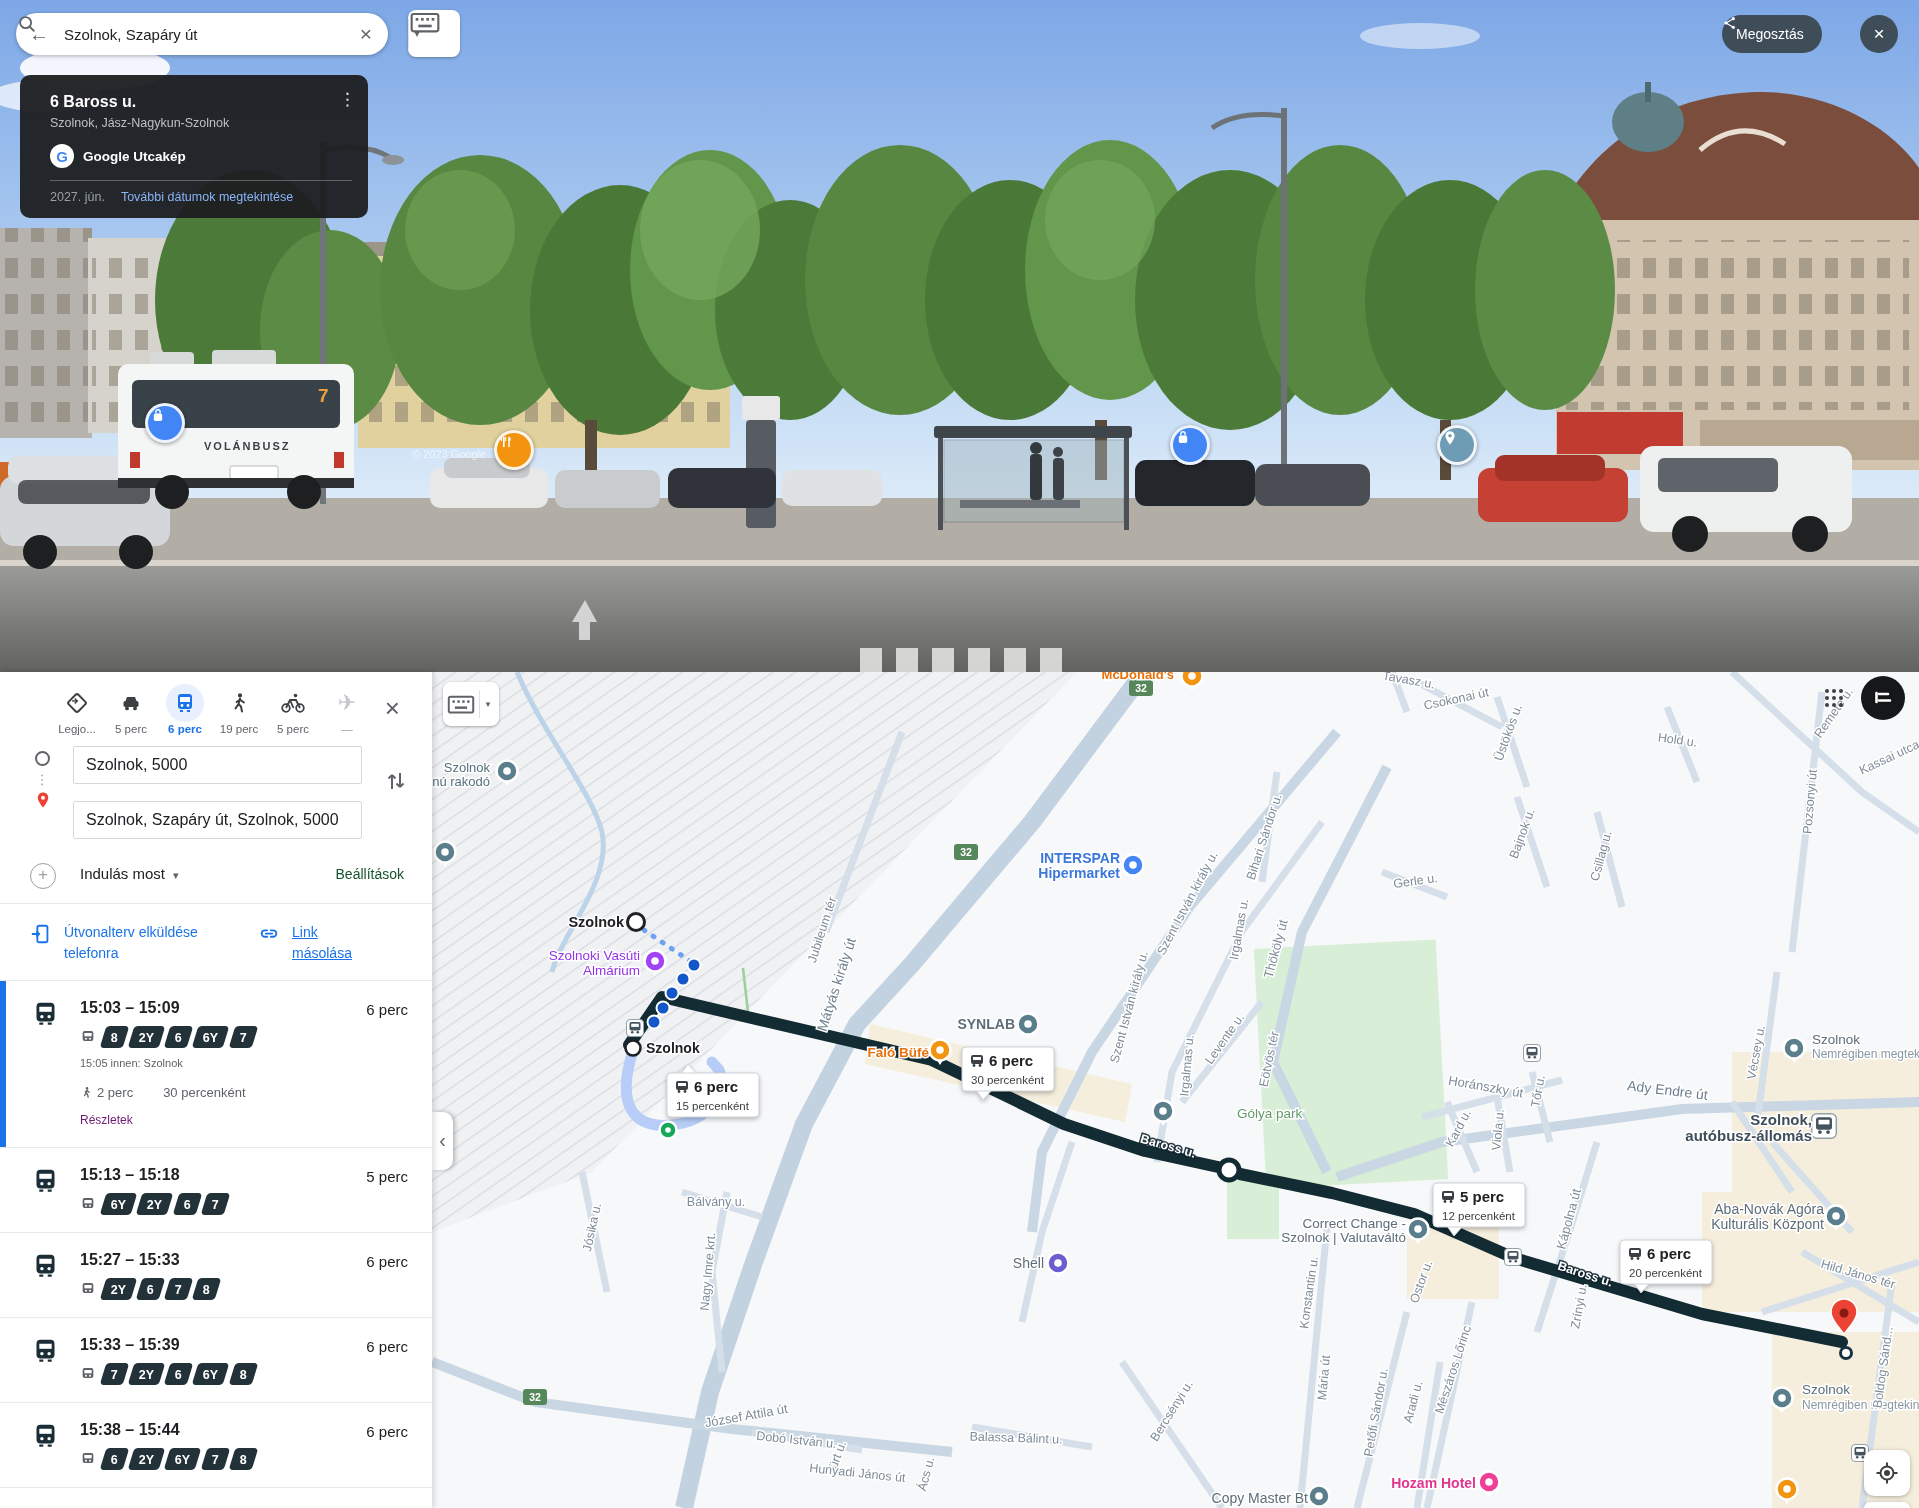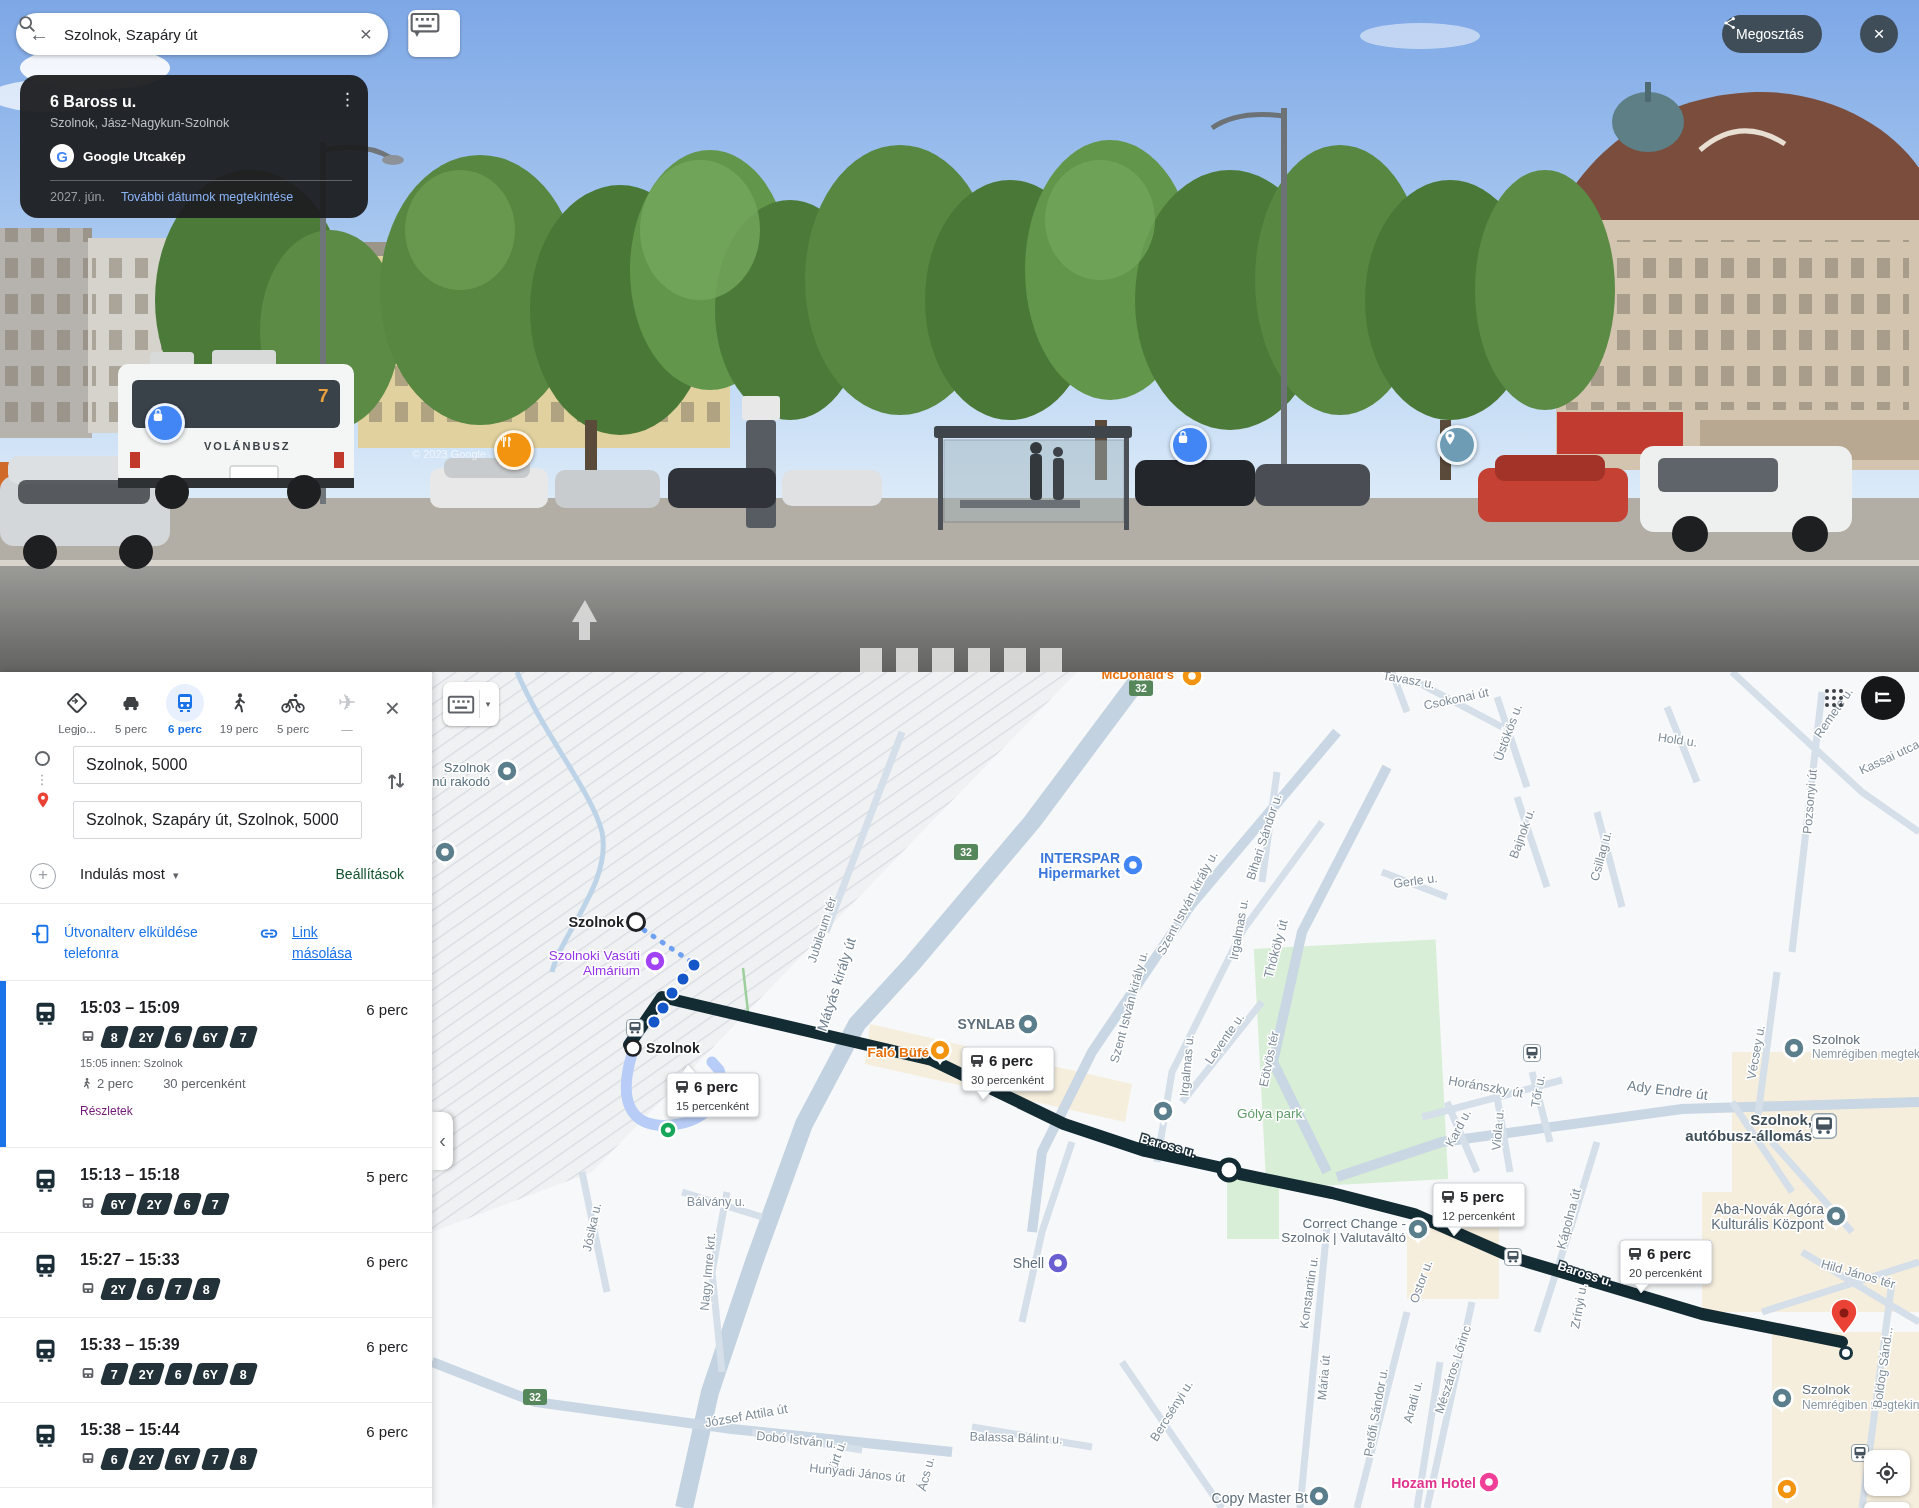--- a/index.html
+++ b/index.html
@@ -8,21 +8,21 @@
   .sv{position:absolute;left:0;top:0;width:1919px;height:672px;overflow:hidden;background:#86aee6;}
   .sv svg{position:absolute;left:0;top:0;}
   .search-pill{position:absolute;left:16px;top:13px;width:372px;height:42px;background:#fff;border-radius:22px;box-shadow:0 1px 4px rgba(0,0,0,.3);display:flex;align-items:center;z-index:30;}
   .search-pill .back{width:46px;text-align:center;font-size:20px;color:#5f6368;cursor:pointer;background:none;border:none;}
   .search-pill input{flex:1;border:none;outline:none;font-size:15px;color:#202124;font-family:inherit;background:transparent;}
   .search-pill .sicon{width:38px;display:flex;justify-content:center;}
   .search-pill .clear{width:44px;text-align:center;font-size:21px;color:#5f6368;background:none;border:none;cursor:pointer;}
   .kb-btn{position:absolute;left:408px;top:10px;width:52px;height:47px;background:#fff;border-radius:8px;box-shadow:0 1px 3px rgba(0,0,0,.3);display:flex;align-items:center;z-index:30;cursor:pointer;}
   .kb-btn .sep{width:1px;height:30px;background:#e0e0e0;}
   .kb-btn .car{font-size:10px;color:#5f6368;width:16px;text-align:center;}
-  .info-card{position:absolute;left:20px;top:75px;width:348px;background:rgba(28,30,32,.95);border-radius:18px;color:#fff;z-index:30;padding:18px 16px 14px 30px;box-sizing:border-box;}
+  .info-card{position:absolute;left:20px;top:75px;width:348px;background:rgba(28,30,32,.95);border-radius:10px;color:#fff;z-index:30;padding:18px 16px 14px 30px;box-sizing:border-box;}
   .info-card h2{margin:0;font-size:16px;font-weight:bold;}
   .info-card .sub{font-size:12.5px;color:#bdc1c6;margin-top:5px;}
   .brand-row{display:flex;align-items:center;margin-top:14px;}
   .gbadge{width:24px;height:24px;border-radius:50%;background:#fff;color:#4285f4;font-weight:bold;font-size:15px;display:flex;align-items:center;justify-content:center;margin-right:9px;}
   .brand-row span{font-size:13.5px;font-weight:bold;}
   .info-card hr{border:none;border-top:1px solid #5f6368;margin:12px 0 9px 0;}
   .date-row{display:flex;font-size:12.5px;}
   .date-row .dt{color:#9aa0a6;margin-right:16px;}
   .date-row a{color:#8ab4f8;text-decoration:none;cursor:pointer;}
   .kebab{position:absolute;right:12px;top:14px;color:#e8eaed;font-size:17px;cursor:pointer;}
@@ -62,21 +62,21 @@
   .r-big{height:167px;} .r-sm{height:85px;}
   .selbar{position:absolute;left:0;top:0;bottom:0;width:6px;background:#1a73e8;}
   .ricon{position:absolute;left:32px;top:19px;}
   .rtime{font-size:16px;font-weight:bold;color:#202124;display:inline-block;}
   .rdur{position:absolute;right:24px;top:20px;font-size:15px;color:#202124;}
   .badges{margin-top:9px;display:flex;align-items:center;height:22px;}
   .bico{margin-right:7px;display:flex;}
   .badge{display:inline-block;transform:skewX(-17deg);background:#233239;border-radius:4px;padding:2px 8px;margin-right:5px;}
   .badge span{display:inline-block;transform:skewX(17deg);color:#fff;font-size:12.5px;font-weight:bold;}
   .rinfo{margin-top:9px;font-size:11px;color:#5f6368;}
-  .rwalk{margin-top:7px;font-size:13px;color:#5f6368;display:flex;align-items:center;gap:4px;}
+  .rwalk{margin-top:16px;font-size:13px;color:#5f6368;display:flex;align-items:center;gap:4px;}
   .rwalk .freq{margin-left:26px;}
   .rdetails{margin-top:13px;font-size:12px;color:#701a75;display:inline-block;text-decoration:none;cursor:pointer;}
   .collapse{position:absolute;left:432px;top:1112px;width:21px;height:58px;background:#fff;border-radius:0 10px 10px 0;box-shadow:2px 0 4px rgba(0,0,0,.25);color:#5f6368;font-size:20px;line-height:56px;text-align:center;cursor:pointer;z-index:9;}
   
   .map{position:absolute;left:432px;top:672px;width:1487px;height:836px;overflow:hidden;background:#f4f5f7;}
   .mlab{paint-order:stroke;stroke:#ffffff;stroke-width:3px;font-family:"Liberation Sans",sans-serif;}
   .mlw{paint-order:stroke;stroke:rgba(16,36,46,.9);stroke-width:3px;font-weight:bold;font-family:"Liberation Sans",sans-serif;}
   .co{filter:drop-shadow(0 2px 2px rgba(0,0,0,.25));}
   .mkb{position:absolute;left:11px;top:10px;width:56px;height:44px;background:#fff;border-radius:8px;box-shadow:0 1px 3px rgba(0,0,0,.3);display:flex;align-items:center;cursor:pointer;z-index:5;}
   .mkb .sep{width:1px;height:28px;background:#e0e0e0;}

